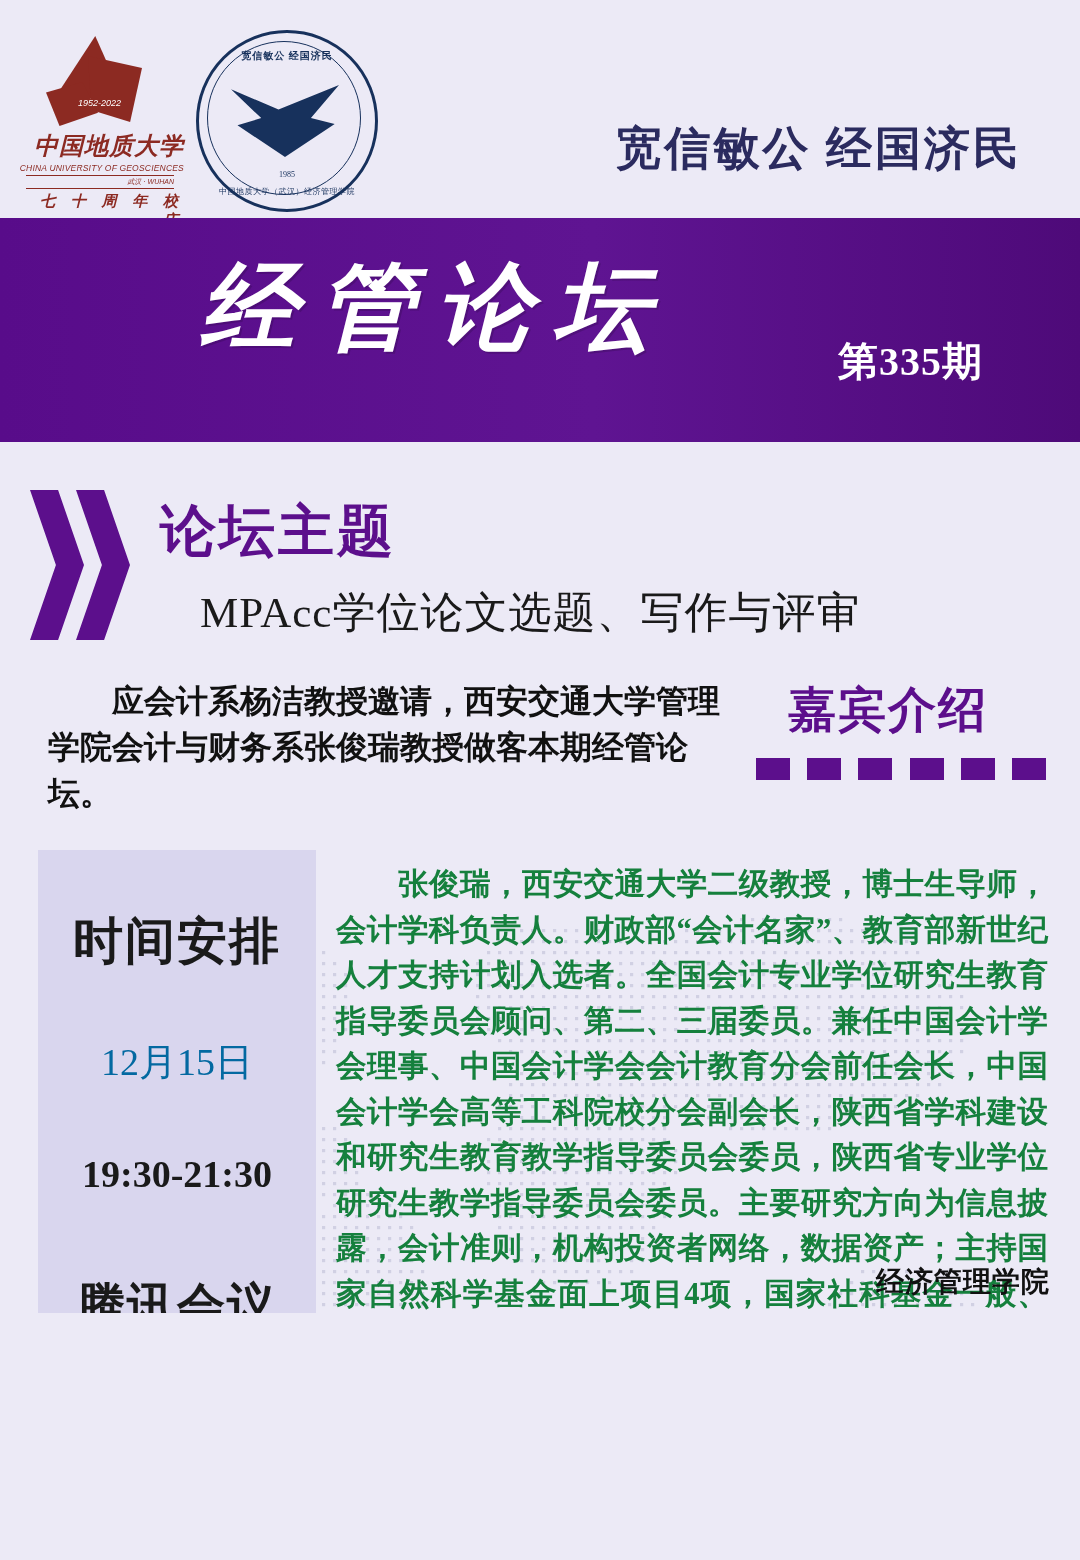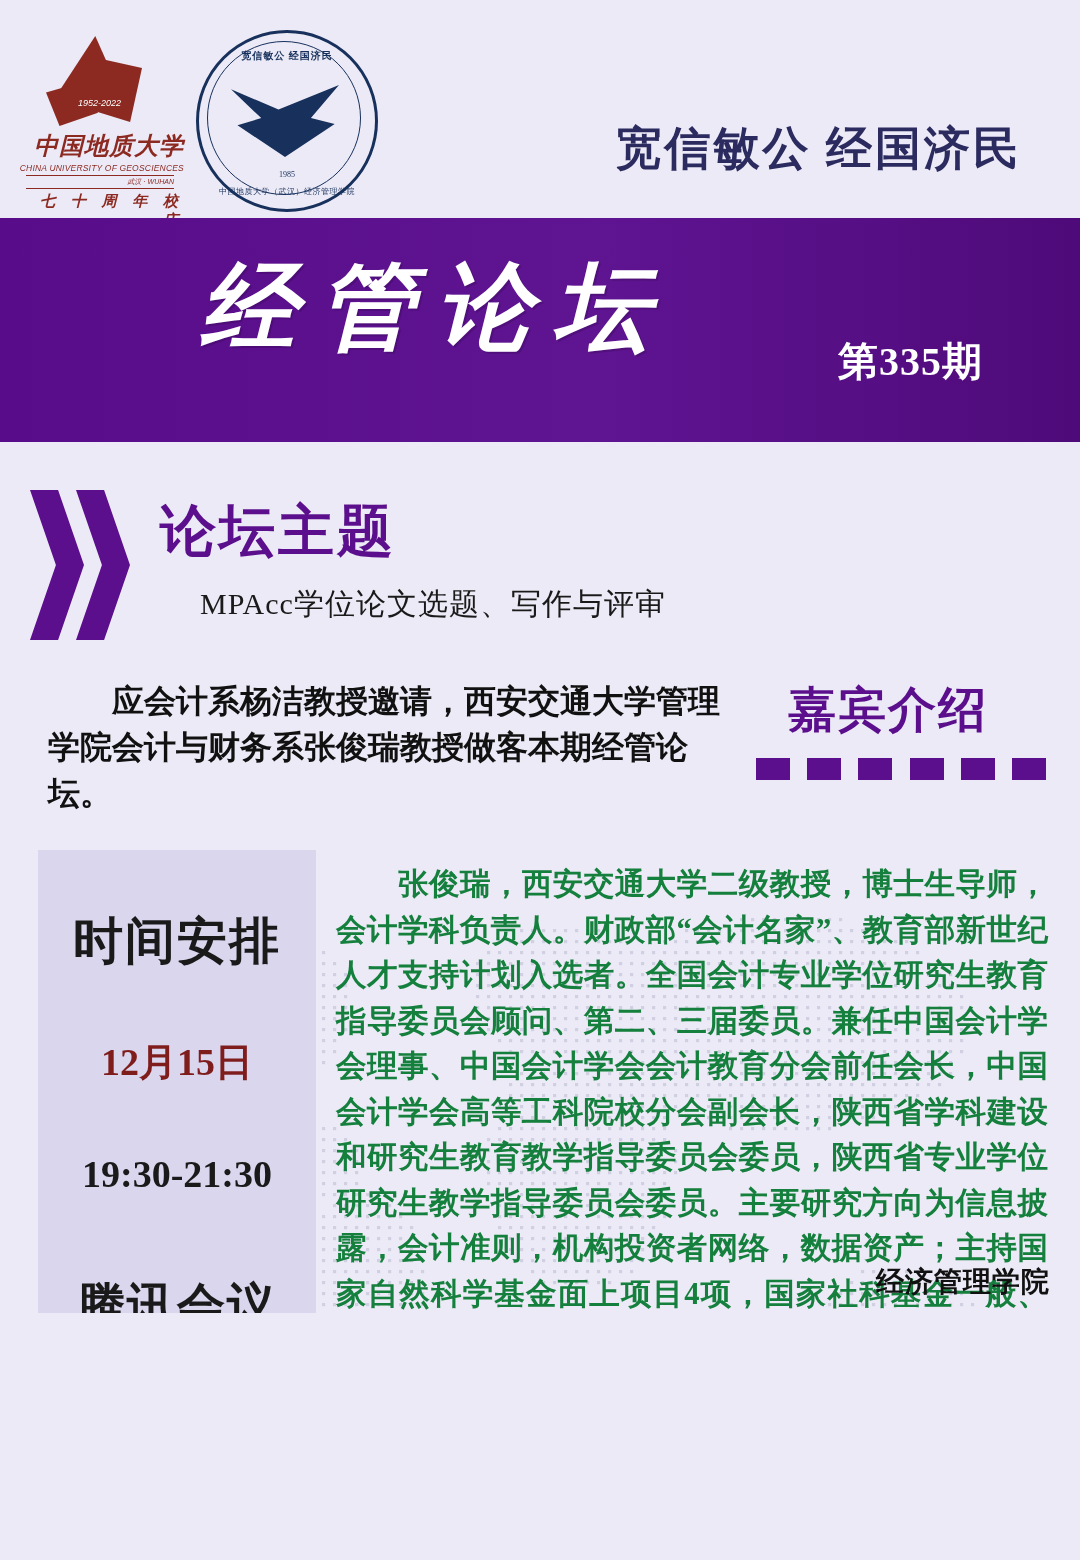--- a/index.html
+++ b/index.html
@@ -229,21 +229,21 @@
     position: absolute;
     left: 160px; top: 52px;
     font-size: 56px;
     font-weight: bold;
     color: #5c0f8c;
     letter-spacing: 3px;
   }
   .topic-text {
     position: absolute;
     left: 200px; top: 142px;
-    font-size: 30px;
+    font-size: 43px;
     color: #1a1a1a;
     letter-spacing: 1px;
   }
 
   .intro-text {
     position: absolute;
     left: 48px; top: 236px;
     width: 700px;
     font-size: 32px;
     line-height: 46px;
@@ -283,22 +283,22 @@
   .lp-title {
     margin-top: 58px;
     font-size: 50px;
     font-weight: bold;
     color: #1a1a1a;
     letter-spacing: 2px;
   }
   .lp-date {
     margin-top: 62px;
     font-size: 38px;
-    color: #7f1d1d;
-    font-weight: bold;
+    color: #0369a1;
+    font-weight: normal;
   }
   .lp-time {
     margin-top: 64px;
     font-size: 38px;
     color: #1a1a1a;
     font-weight: bold;
   }
   .lp-platform {
     margin-top: 78px;
     font-size: 48px;

